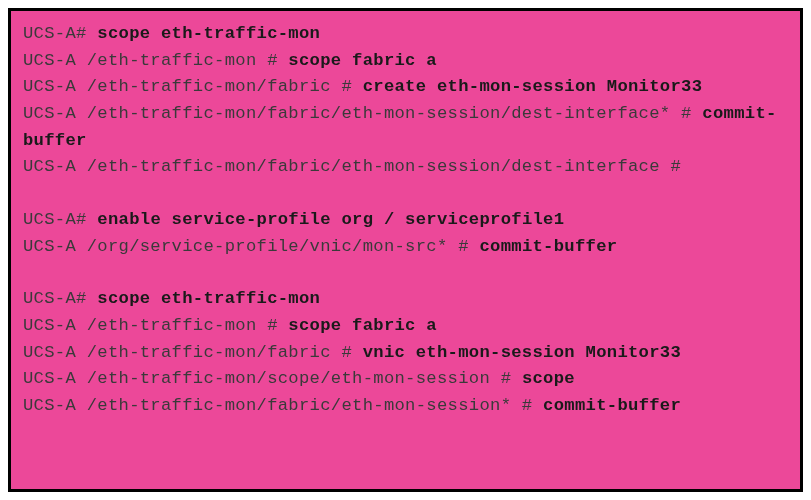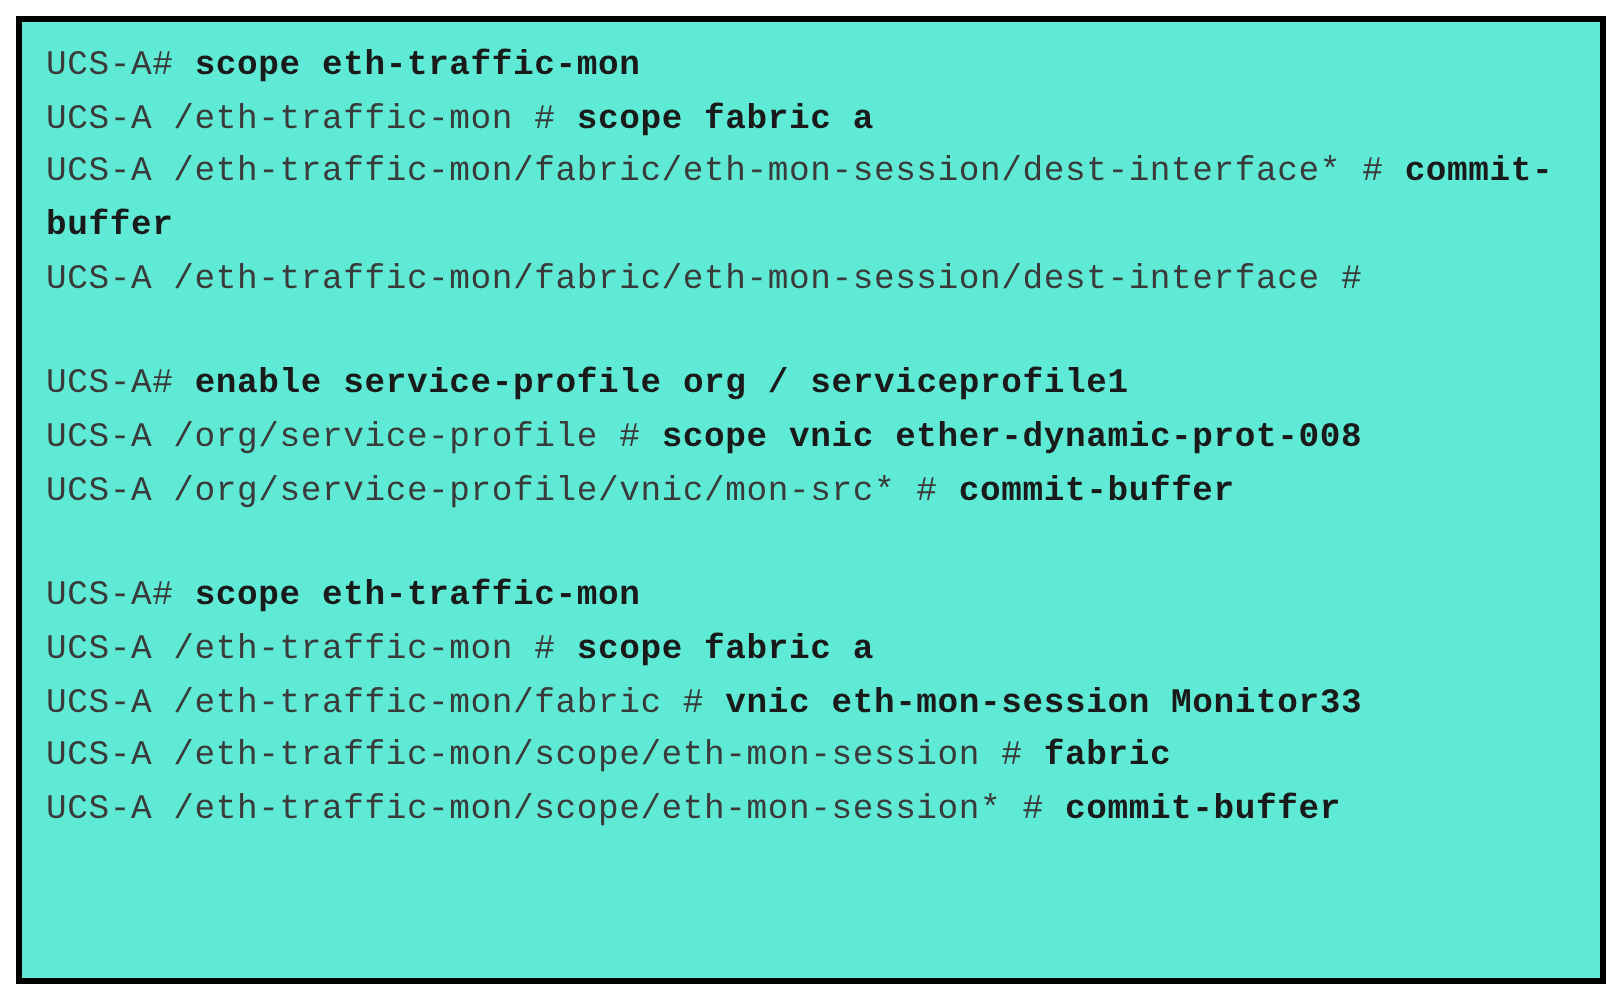--- a/index.html
+++ b/index.html
@@ -15,51 +15,51 @@
     }
     .terminal-box {
       width: 100%;
       height: 100%;
       border: 3px solid #000000;
       padding: 10px 12px;
       font-family: "Courier New", Courier, monospace;
       font-size: 17.2px;
       line-height: 1.55;
       color: #3a3a3a;
-      background: #5eead4;
+      background: #ec4899;
     }
     .line {
       white-space: pre-wrap;
       letter-spacing: 0.3px;
     }
     .bold {
       font-weight: bold;
       color: #1a1a1a;
     }
     .block-gap {
       height: 26px;
     }
   </style>
 </head>
 <body>
 
 <div class="terminal-box">
 
   <div class="line"><span>UCS-A# </span><span class="bold">scope eth-traffic-mon</span></div>
   <div class="line"><span>UCS-A /eth-traffic-mon # </span><span class="bold">scope fabric a</span></div>
+  <div class="line"><span>UCS-A /eth-traffic-mon/fabric # </span><span class="bold">create eth-mon-session Monitor33</span></div>
   <div class="line"><span>UCS-A /eth-traffic-mon/fabric/eth-mon-session/dest-interface* # </span><span class="bold">commit-buffer</span></div>
   <div class="line"><span>UCS-A /eth-traffic-mon/fabric/eth-mon-session/dest-interface #</span></div>
 
   <div class="block-gap"></div>
 
   <div class="line"><span>UCS-A# </span><span class="bold">enable service-profile org / serviceprofile1</span></div>
-  <div class="line"><span>UCS-A /org/service-profile # </span><span class="bold">scope vnic ether-dynamic-prot-008</span></div>
   <div class="line"><span>UCS-A /org/service-profile/vnic/mon-src* # </span><span class="bold">commit-buffer</span></div>
 
   <div class="block-gap"></div>
 
   <div class="line"><span>UCS-A# </span><span class="bold">scope eth-traffic-mon</span></div>
   <div class="line"><span>UCS-A /eth-traffic-mon # </span><span class="bold">scope fabric a</span></div>
   <div class="line"><span>UCS-A /eth-traffic-mon/fabric # </span><span class="bold">vnic eth-mon-session Monitor33</span></div>
-  <div class="line"><span>UCS-A /eth-traffic-mon/scope/eth-mon-session # </span><span class="bold">fabric</span></div>
-  <div class="line"><span>UCS-A /eth-traffic-mon/scope/eth-mon-session* # </span><span class="bold">commit-buffer</span></div>
+  <div class="line"><span>UCS-A /eth-traffic-mon/scope/eth-mon-session # </span><span class="bold">scope</span></div>
+  <div class="line"><span>UCS-A /eth-traffic-mon/fabric/eth-mon-session* # </span><span class="bold">commit-buffer</span></div>
 
 </div>
 
 </body></html>

